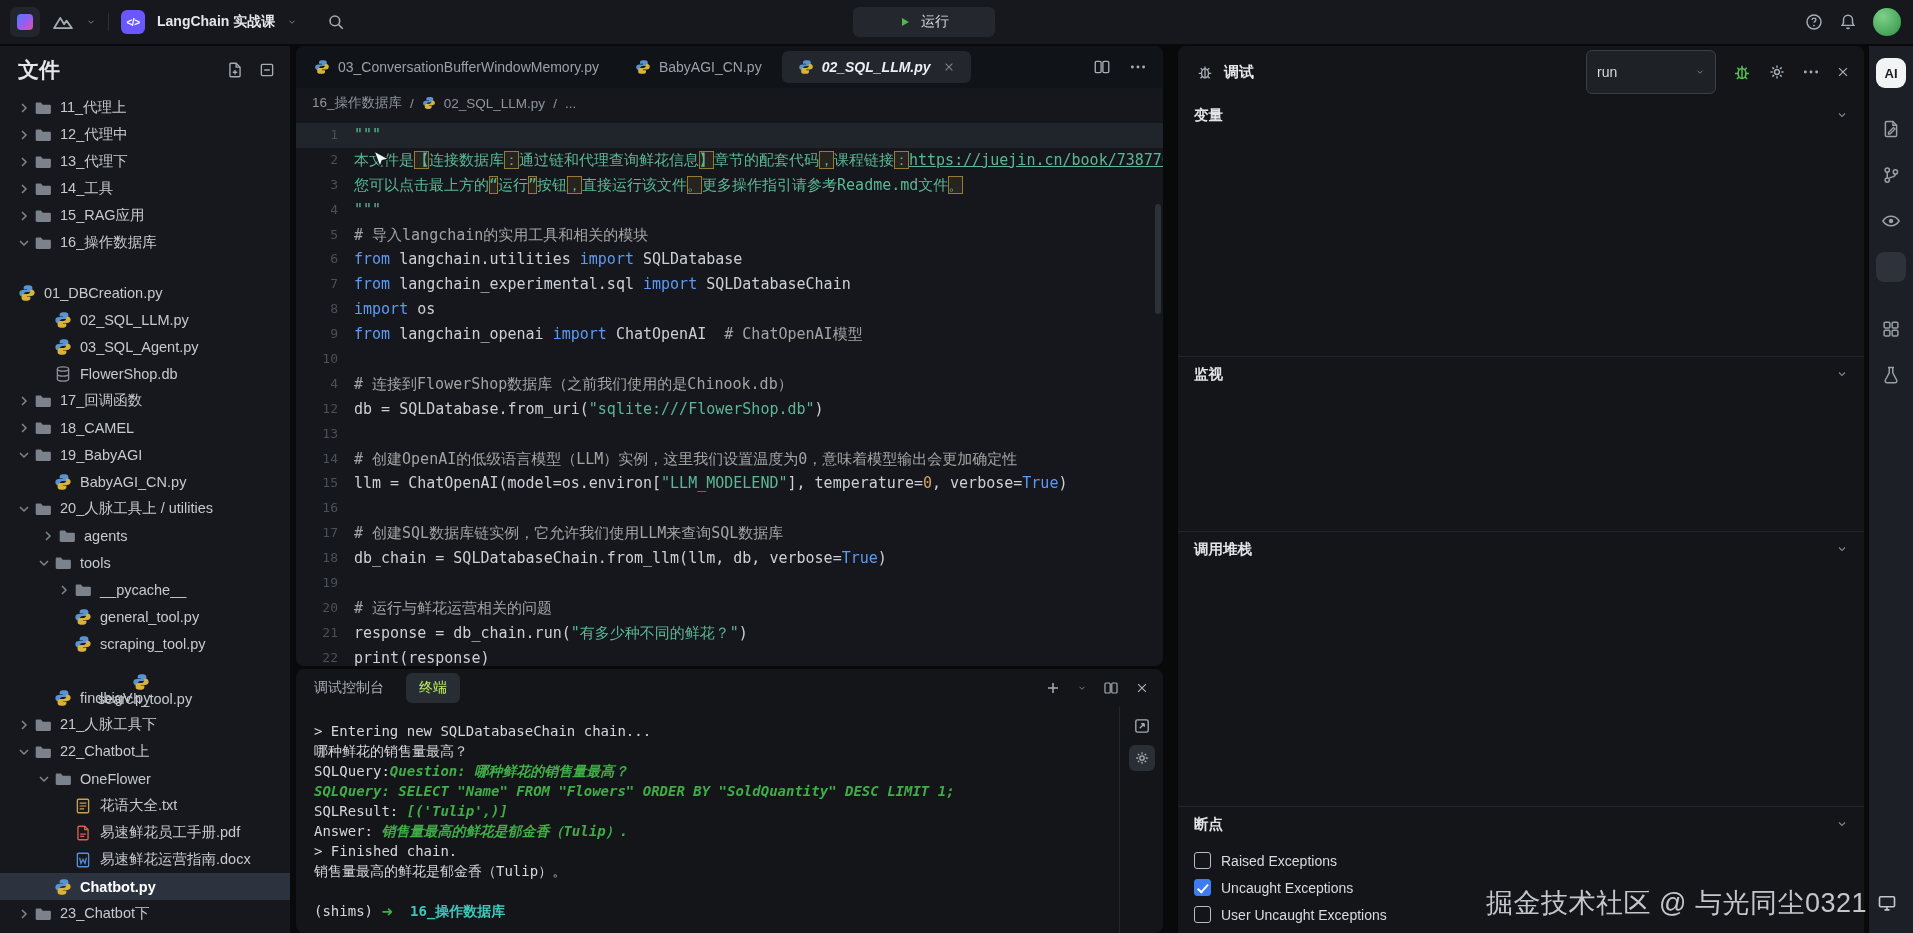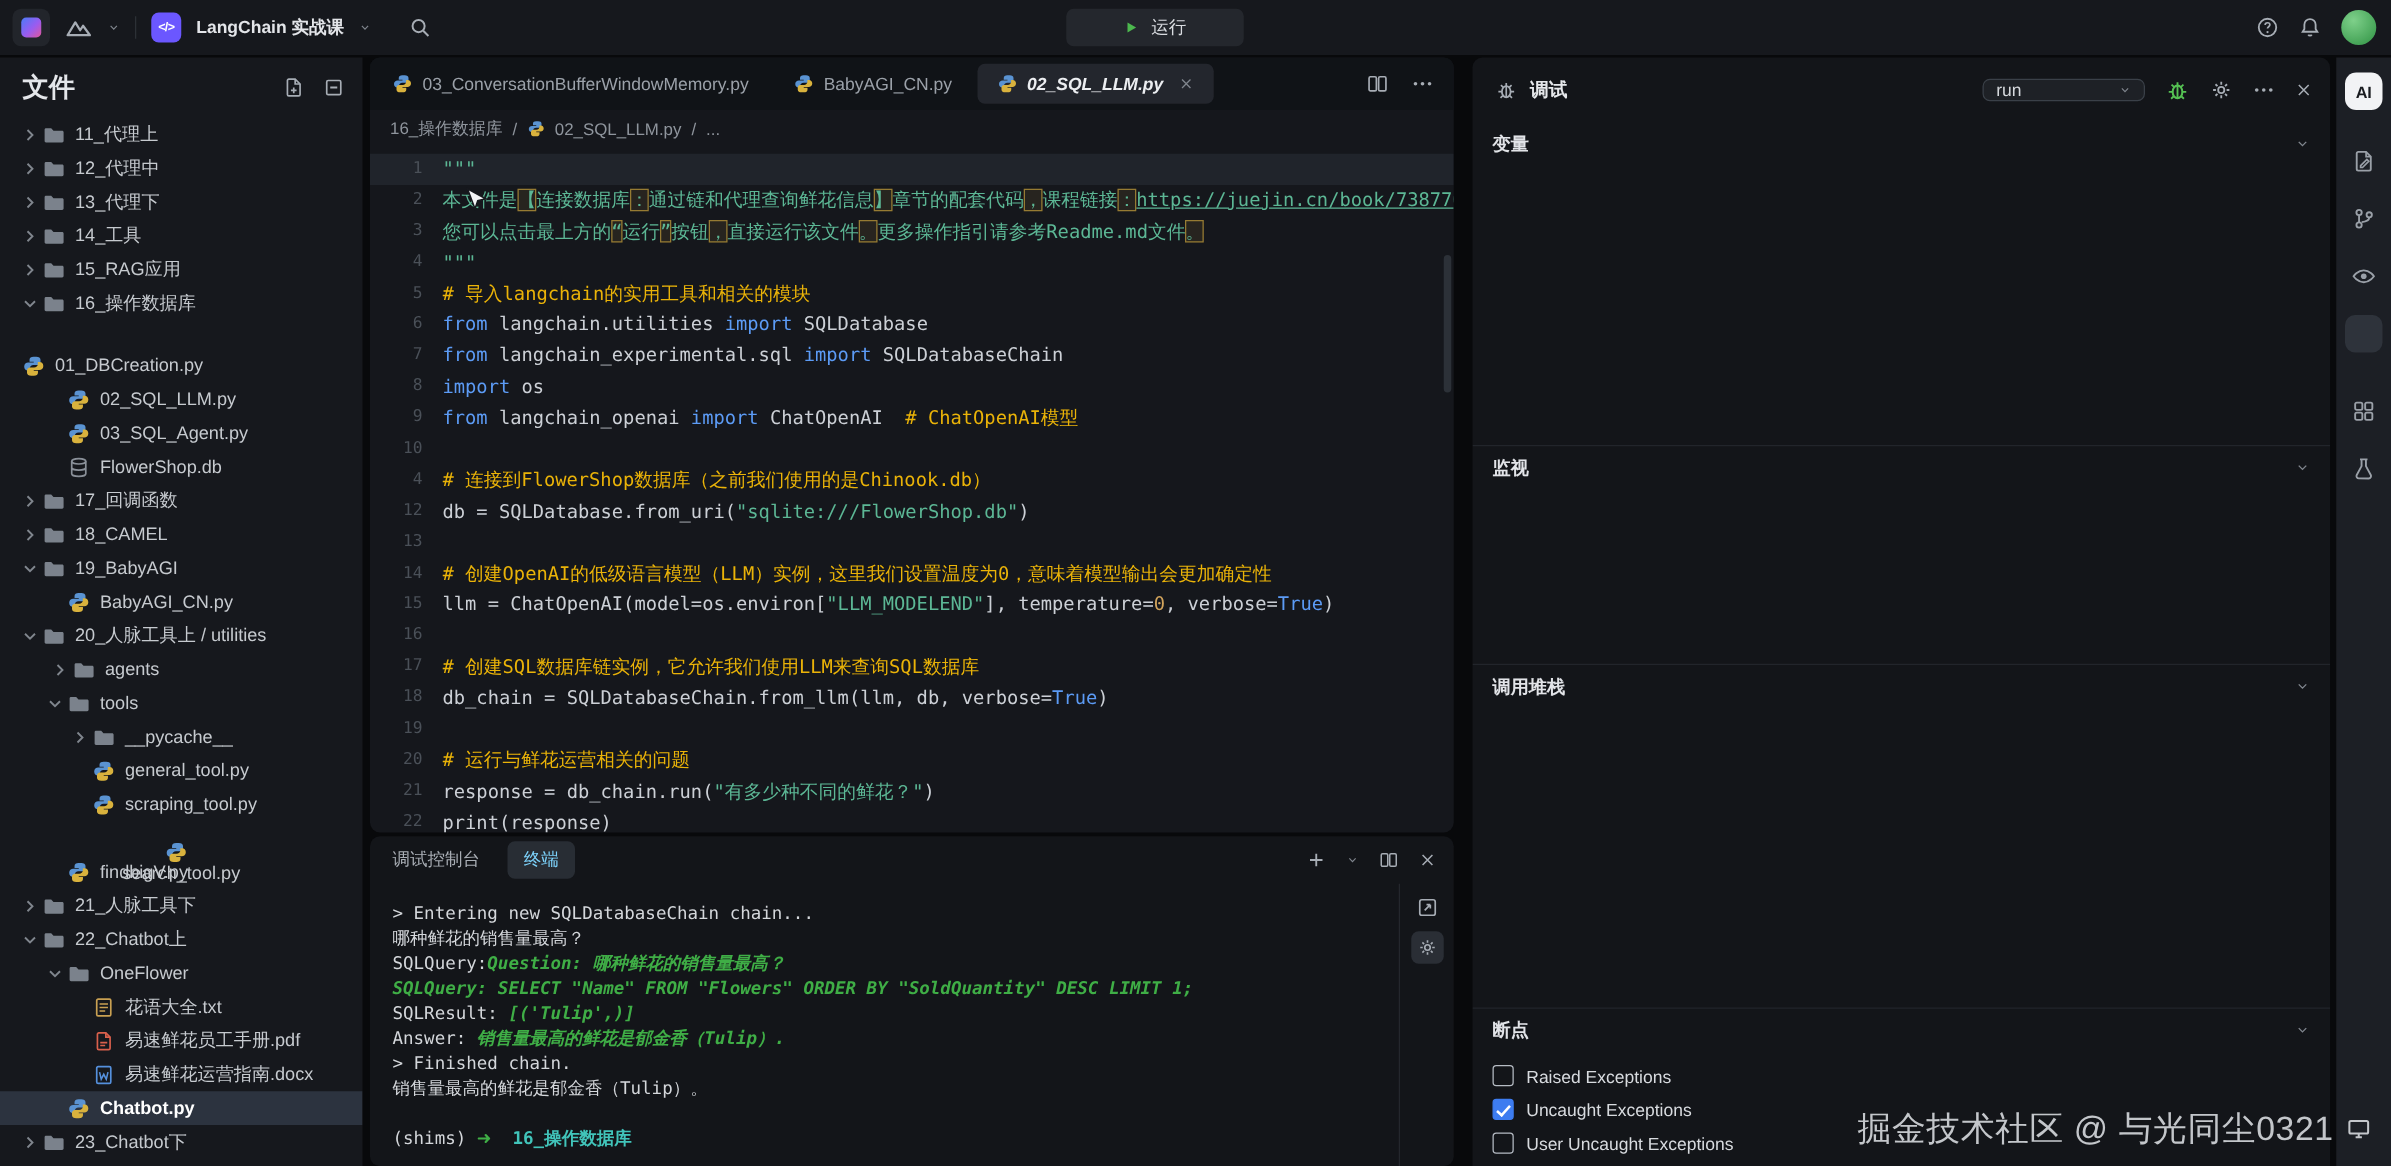--- a/index.html
+++ b/index.html
@@ -46,46 +46,46 @@
   .tab.active{background:#23262d;}
   .tab.active .tab-label{color:#eceef1;font-weight:bold;font-style:italic;}
   .tab-close{margin-left:4px;}
   .tab-right-icons{margin-left:auto;display:flex;align-items:center;gap:18px;padding-right:16px;}
   .breadcrumb{height:30px;display:flex;align-items:center;gap:8px;padding-left:16px;font-size:13.5px;color:#8f959d;flex:none;}
   .code{position:relative;flex:1;overflow:hidden;font-family:"DejaVu Sans Mono",monospace;font-size:15px;padding-top:5px;}
   .code-line{display:flex;height:24.9px;line-height:24.9px;white-space:pre;}
   .code-line.current{background:#20242b;}
   .gutter{width:58px;text-align:right;padding-right:16px;color:#4a5058;font-size:13px;flex:none;}
   .line-content{flex:1;overflow:hidden;}
-  .tk-pln{color:#ccd0d6}.tk-kw{color:#5c9bf5}.tk-str{color:#5cb795}.tk-com{color:#eab308}.tk-num{color:#d2a45c}
+  .tk-pln{color:#ccd0d6}.tk-kw{color:#5c9bf5}.tk-str{color:#5cb795}.tk-com{color:#a3a3a3}.tk-num{color:#d2a45c}
   .tk-lnk{color:#5cb795;text-decoration:underline;}
   .tk-box{color:#5cb795;outline:1px solid #967b33;outline-offset:-1px;background:rgba(150,123,51,0.14);}
   .vthumb{position:absolute;right:2px;top:86px;width:6px;height:110px;background:#2c3138;border-radius:3px;}
 
   
   .console-block{margin-top:3px;flex:1;background:#131519;border-radius:8px;overflow:hidden;display:flex;flex-direction:column;}
   .console-tabbar{height:38px;display:flex;align-items:center;gap:22px;padding-left:18px;flex:none;}
   .ct-tab{font-size:14px;color:#a9aeb5;cursor:pointer;}
-  .ct-tab.chip{background:#282d34;color:#7dd3fc;padding:6px 13px;border-radius:6px;}
+  .ct-tab.chip{background:#282d34;color:#bef264;padding:6px 13px;border-radius:6px;}
   .ct-icons{margin-left:auto;display:flex;align-items:center;gap:16px;padding-right:14px;}
   .console-body{position:relative;flex:1;padding:14px 50px 0 18px;font-family:"DejaVu Sans Mono",monospace;font-size:14px;}
   .console-line{min-height:20px;line-height:20px;white-space:pre;}
   .cs-pln{color:#d4d7db}
   .cs-grn{color:#3fae46;font-weight:bold;font-style:italic;}
   .cs-arr{color:#3fae46;font-weight:bold;font-family:"DejaVu Sans",sans-serif;}
   .cs-dir{color:#41c4ba;font-weight:bold;}
   .console-rail{position:absolute;top:0;right:0;bottom:0;width:44px;border-left:1px solid #24272d;display:flex;flex-direction:column;align-items:center;padding-top:10px;gap:10px;}
   .rail-chip{width:26px;height:26px;border-radius:6px;background:#2a2e35;display:flex;align-items:center;justify-content:center;}
 
   
   .rightpanel{position:absolute;top:46px;left:1178px;width:686px;bottom:0;background:#131519;border-radius:8px 8px 0 0;display:flex;flex-direction:column;overflow:hidden;}
   .dbg-header{height:52px;display:flex;align-items:center;padding:0 14px 0 18px;gap:10px;flex:none;}
   .dbg-title{font-size:15px;font-weight:bold;color:#e6e8eb;}
   .dbg-controls{margin-left:auto;display:flex;align-items:center;gap:16px;}
-  .run-select{width:130px;height:18px;background:#1e2126;border:1px solid #3a4048;border-radius:6px;display:flex;align-items:center;justify-content:space-between;padding:0 10px;color:#d6d9dd;cursor:pointer;}
+  .run-select{width:130px;height:44px;background:#1e2126;border:1px solid #3a4048;border-radius:6px;display:flex;align-items:center;justify-content:space-between;padding:0 10px;color:#d6d9dd;cursor:pointer;}
   .dbg-section{display:flex;flex-direction:column;}
   .s-var{height:258px}.s-watch{height:174px}.s-stack{height:274px}.s-bp{flex:1}
   .dbg-sep{height:1px;background:#22252b;flex:none;}
   .sec-header{height:34px;display:flex;align-items:center;padding:0 16px;font-size:14.5px;font-weight:bold;color:#e2e4e8;flex:none;}
   .sec-header .icon{margin-left:auto;}
   .bp-rows{padding-top:6px;}
   .bp-row{height:27px;display:flex;align-items:center;gap:10px;padding:0 16px;cursor:pointer;}
   .cb{width:17px;height:17px;border-radius:3px;border:1.5px solid #b6bcc4;flex:none;position:relative;}
   .cb.checked{background:#3d7cf0;border-color:#3d7cf0;}
   .cb.checked::after{content:"";position:absolute;left:5px;top:1.5px;width:4px;height:8.5px;border:solid #fff;border-width:0 2px 2px 0;transform:rotate(42deg);}

